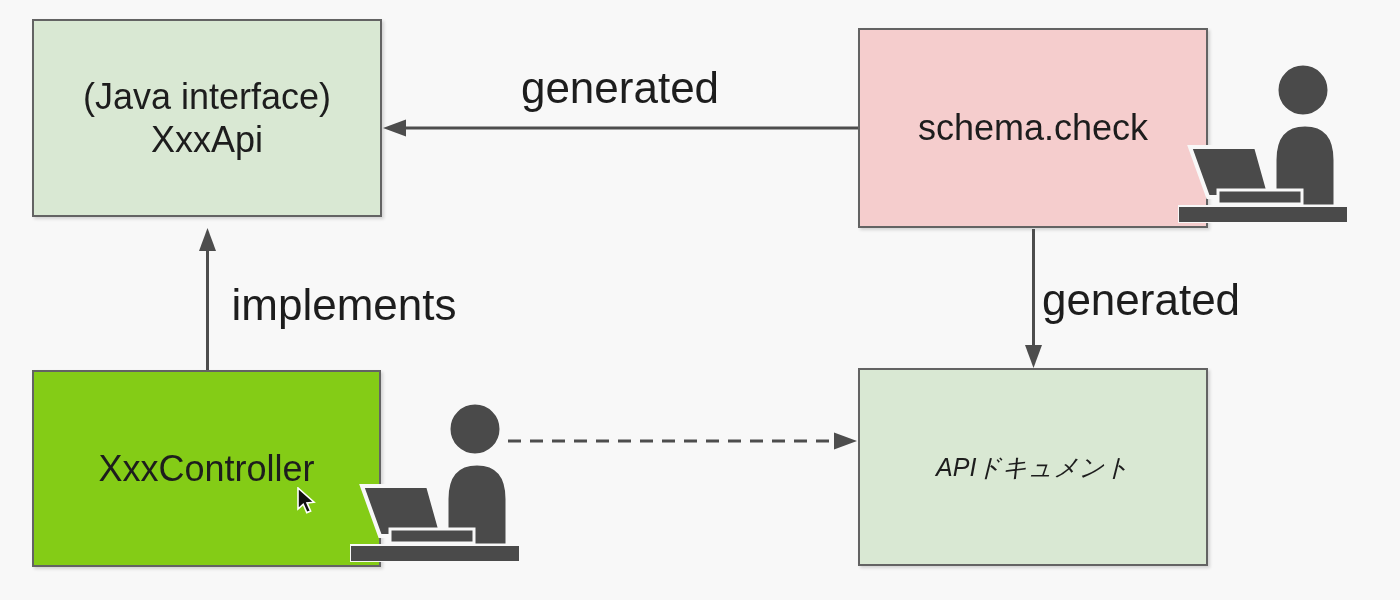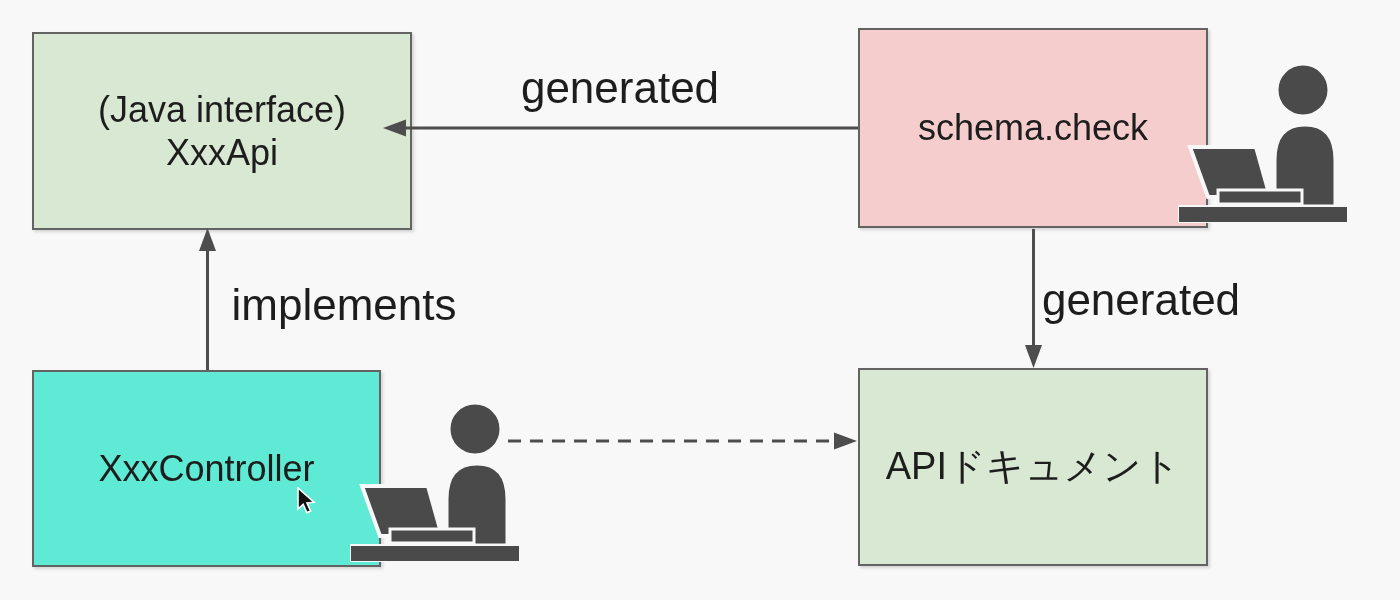--- a/index.html
+++ b/index.html
@@ -20,26 +20,26 @@
     flex-direction: column;
     align-items: center;
     justify-content: center;
     text-align: center;
     font-size: 36px;
     line-height: 1.2;
     box-shadow: 2px 2px 3px rgba(0,0,0,0.15);
   }
   .node.green { background: #d9e8d3; }
   .node.pink  { background: #f5cdcd; }
-  .node.blue  { background: #5eead4; }
+  .node.blue  { background: #84cc16; }
 
-  #node-xxx-api    { left: 32px;  top: 32px;  width: 380px; height: 198px; }
+  #node-xxx-api    { left: 32px;  top: 19px;  width: 350px; height: 198px; }
   #node-schema     { left: 858px; top: 28px;  width: 350px; height: 200px; }
   #node-controller { left: 32px;  top: 370px; width: 349px; height: 197px; }
-  #node-doc        { left: 858px; top: 368px; width: 350px; height: 198px; font-size: 38px; }
+  #node-doc        { left: 858px; top: 368px; width: 350px; height: 198px; font-size: 25px; font-style: italic; }
 
   .edge-label {
     position: absolute;
     transform: translate(-50%, -50%);
     font-size: 44px;
     white-space: nowrap;
   }
   #label-generated-h { left: 620px;  top: 88px;  }
   #label-implements  { left: 328px;  top: 305px; margin-left: 16px; }
   #label-generated-v { left: 1141px; top: 300px; }

